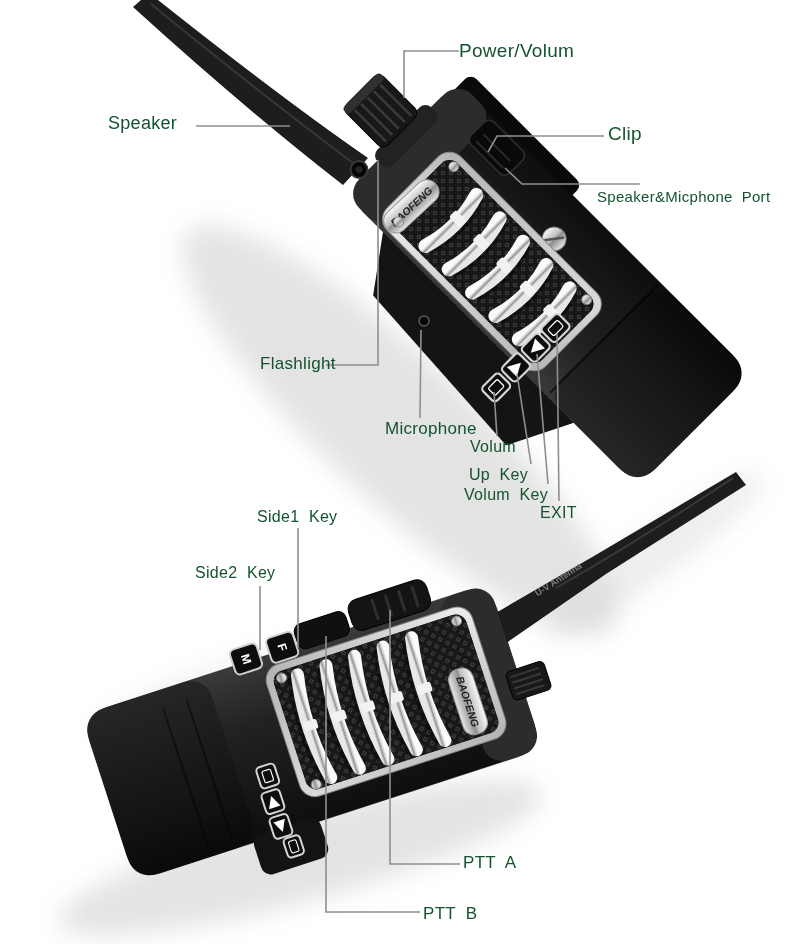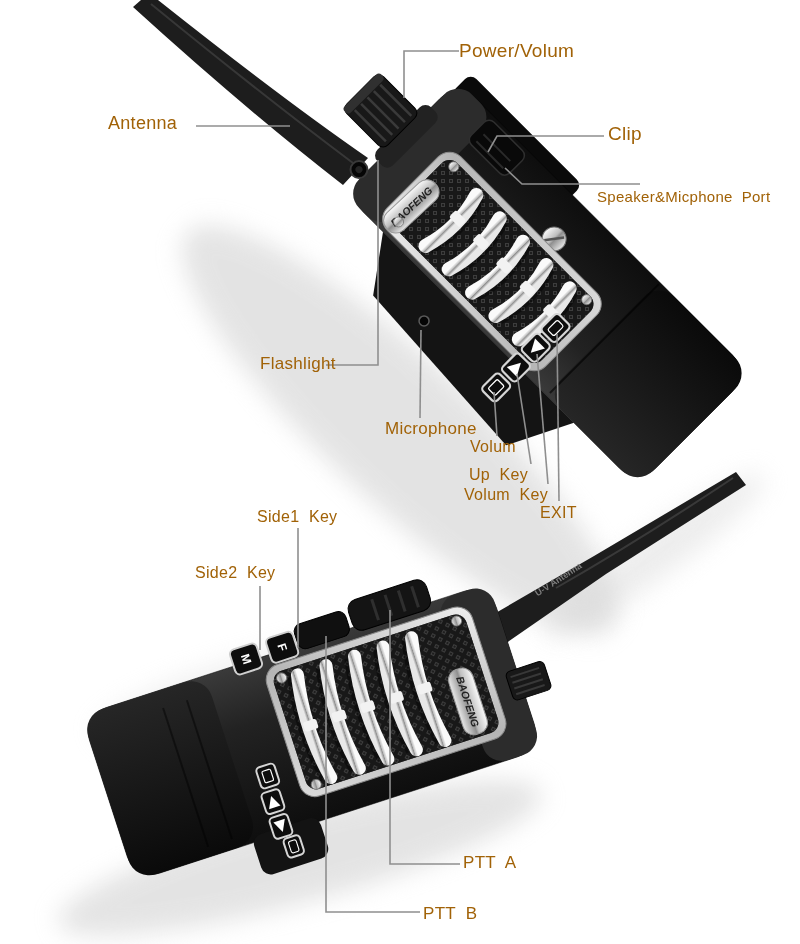--- a/index.html
+++ b/index.html
@@ -2,21 +2,21 @@
 <html><head>
 <meta charset="utf-8">
 <style>
   html,body{margin:0;padding:0;}
   #stage{
     position:relative;width:800px;height:944px;background:#ffffff;overflow:hidden;
     font-family:"Liberation Sans", sans-serif;
   }
   #art{position:absolute;left:0;top:0;}
   .label{
-    position:absolute;color:#a16207;white-space:pre;line-height:1.05;
+    position:absolute;color:#14532d;white-space:pre;line-height:1.05;
     font-family:"Liberation Sans", sans-serif;letter-spacing:.3px;
   }
   .fs19{font-size:19px;} .fs18{font-size:18px;} .fs17{font-size:17px;}
   .fs16{font-size:16px;} .fs15{font-size:15px;}
 </style>
 </head>
 <body>
 
 <div id="stage">
 
@@ -293,21 +293,21 @@
       <polyline points="548,484 537,354"></polyline>
       <polyline points="559,501 557,334"></polyline>
       <polyline points="298,528 298,648"></polyline>
       <polyline points="260,586 260,650"></polyline>
       <polyline points="390,610 390,864 460,864"></polyline>
       <polyline points="326,636 326,912 420,912"></polyline>
     </g>
   </svg>
 
   <div class="label fs19" style="left:459px;top:41px;">Power/Volum</div>
-  <div class="label fs18" style="left:108px;top:114px;">Antenna</div>
+  <div class="label fs18" style="left:108px;top:114px;">Speaker</div>
   <div class="label fs19" style="left:608px;top:124px;text-align:center;">Clip</div>
   <div class="label fs15" style="left:565px;top:189px;margin-left:32px;">Speaker&amp;Micphone  Port</div>
   <div class="label fs17" style="left:260px;top:355px;">Flashlight</div>
   <div class="label fs17" style="left:372px;top:420px;margin-left:13px;">Microphone</div>
   <div class="label fs16" style="left:470px;top:439px;">Volum</div>
   <div class="label fs16" style="left:469px;top:467px;">Up  Key</div>
   <div class="label fs16" style="left:464px;top:487px;">Volum  Key</div>
   <div class="label fs16" style="left:540px;top:505px;">EXIT</div>
   <div class="label fs16" style="left:257px;top:509px;">Side1  Key</div>
   <div class="label fs16" style="left:195px;top:565px;">Side2  Key</div>

